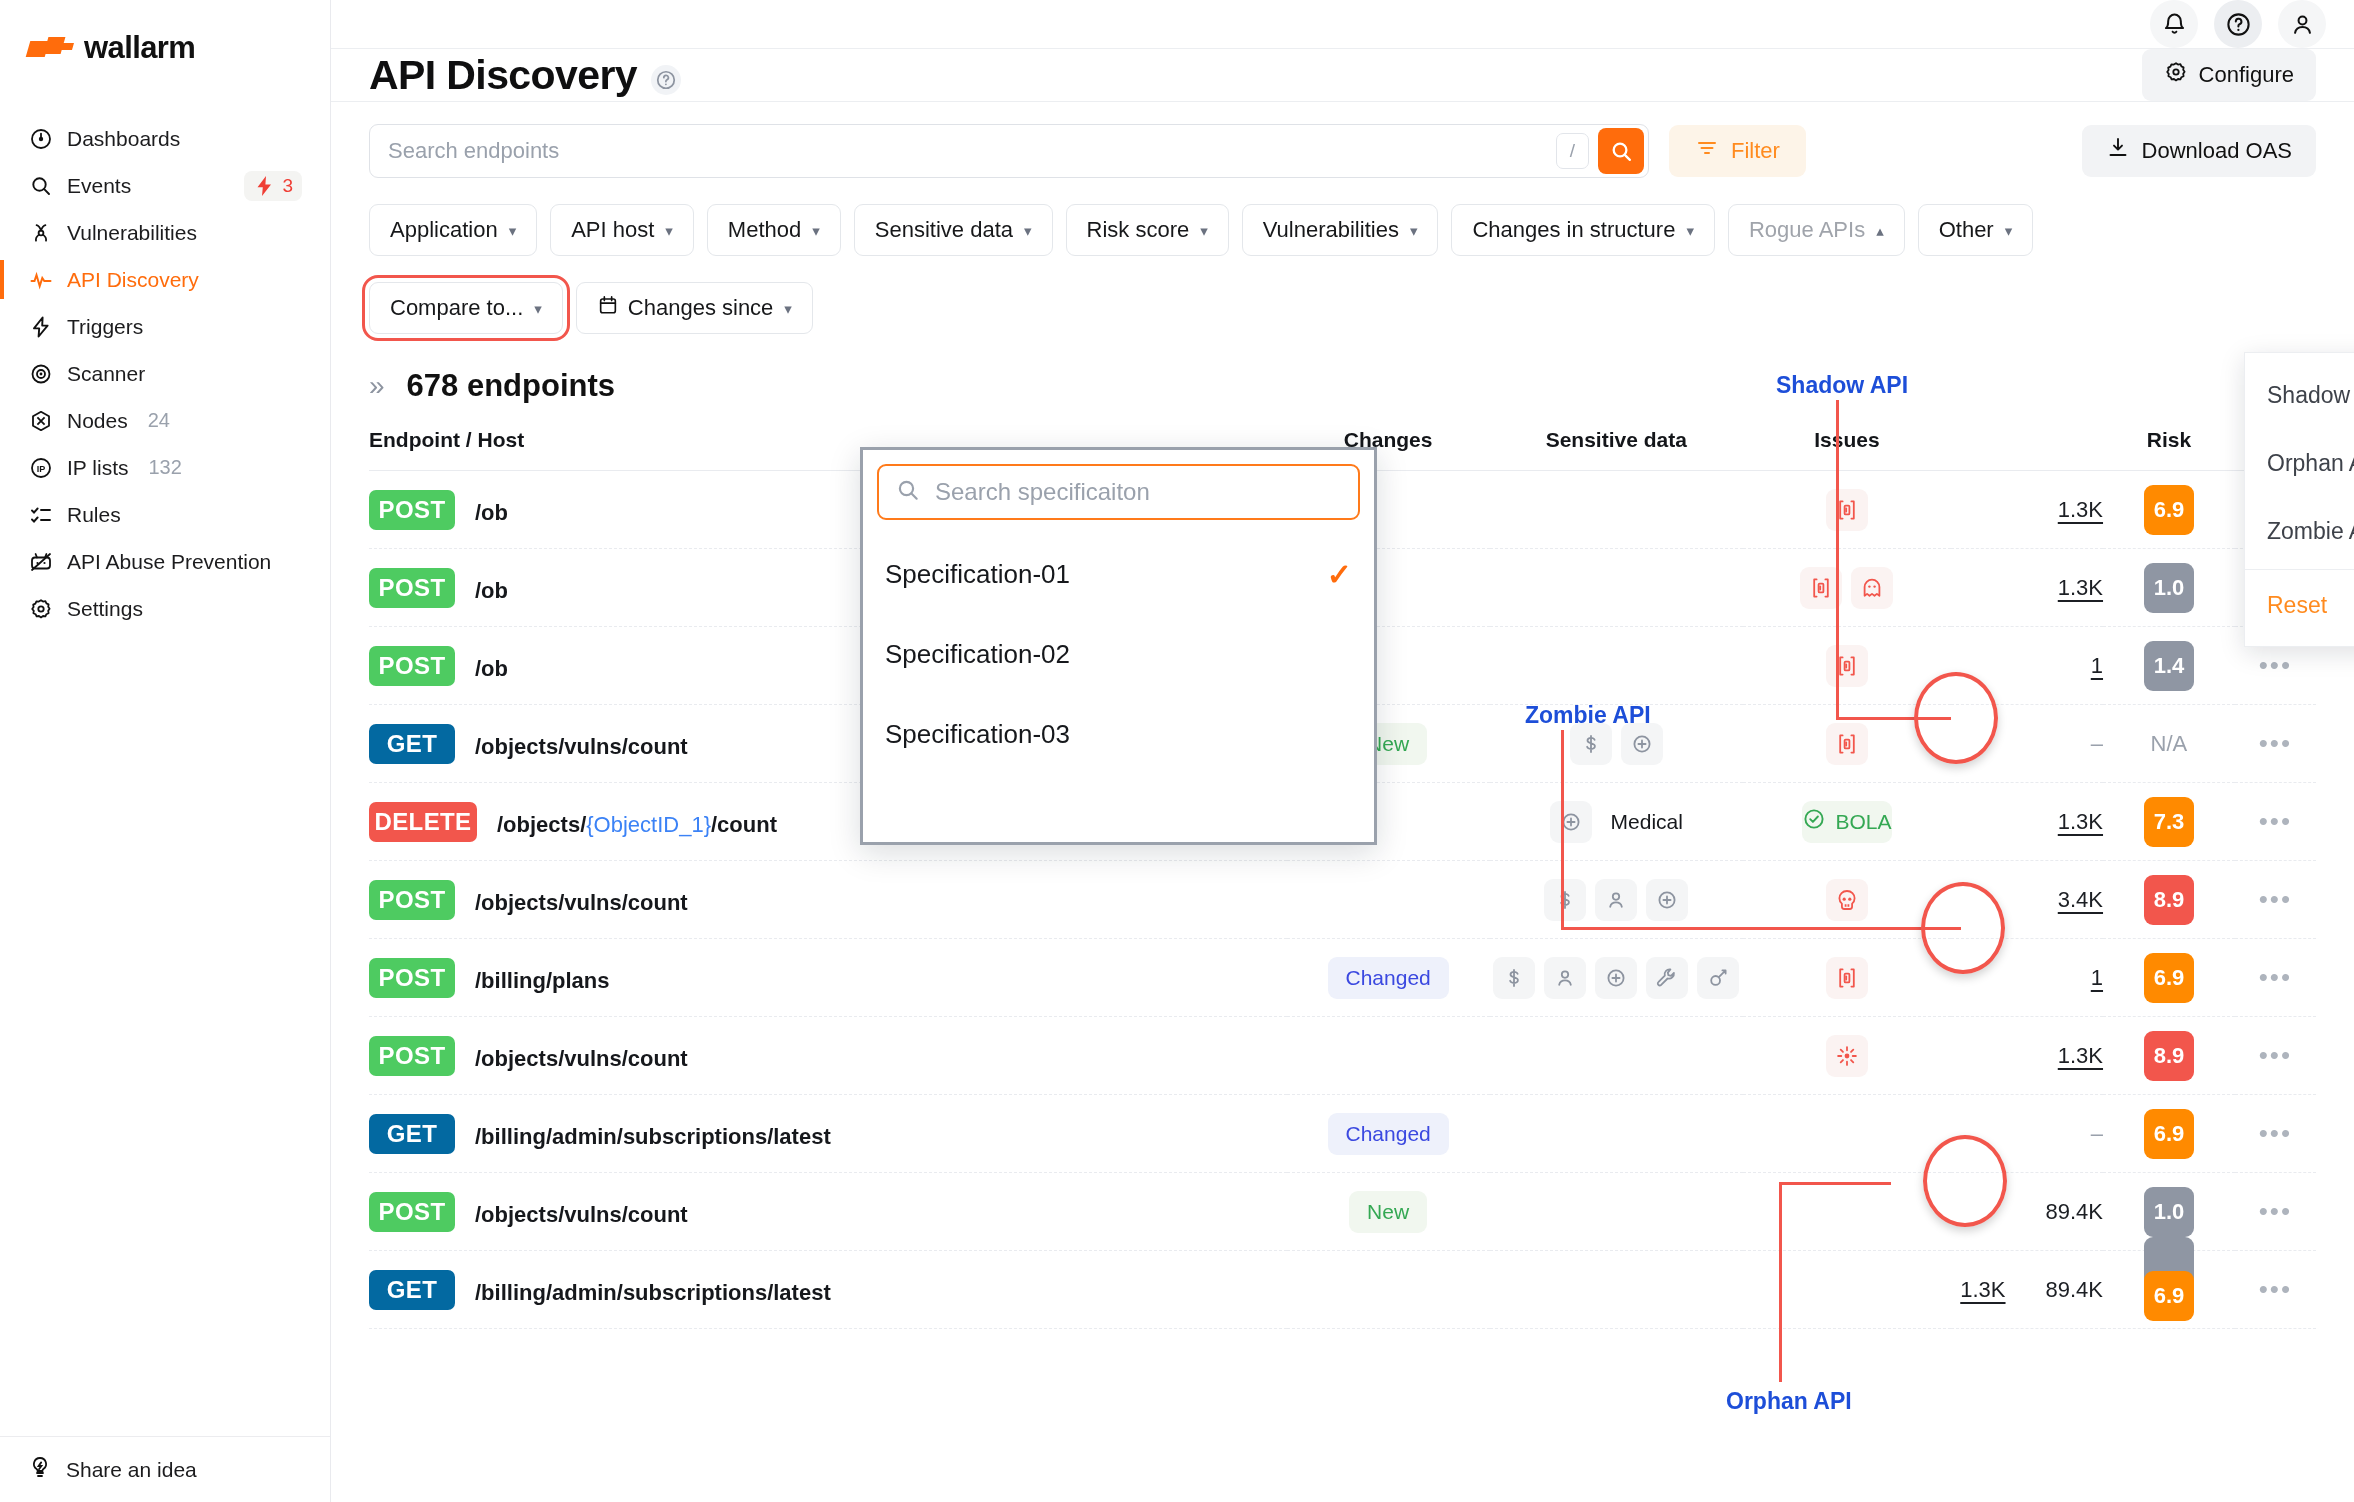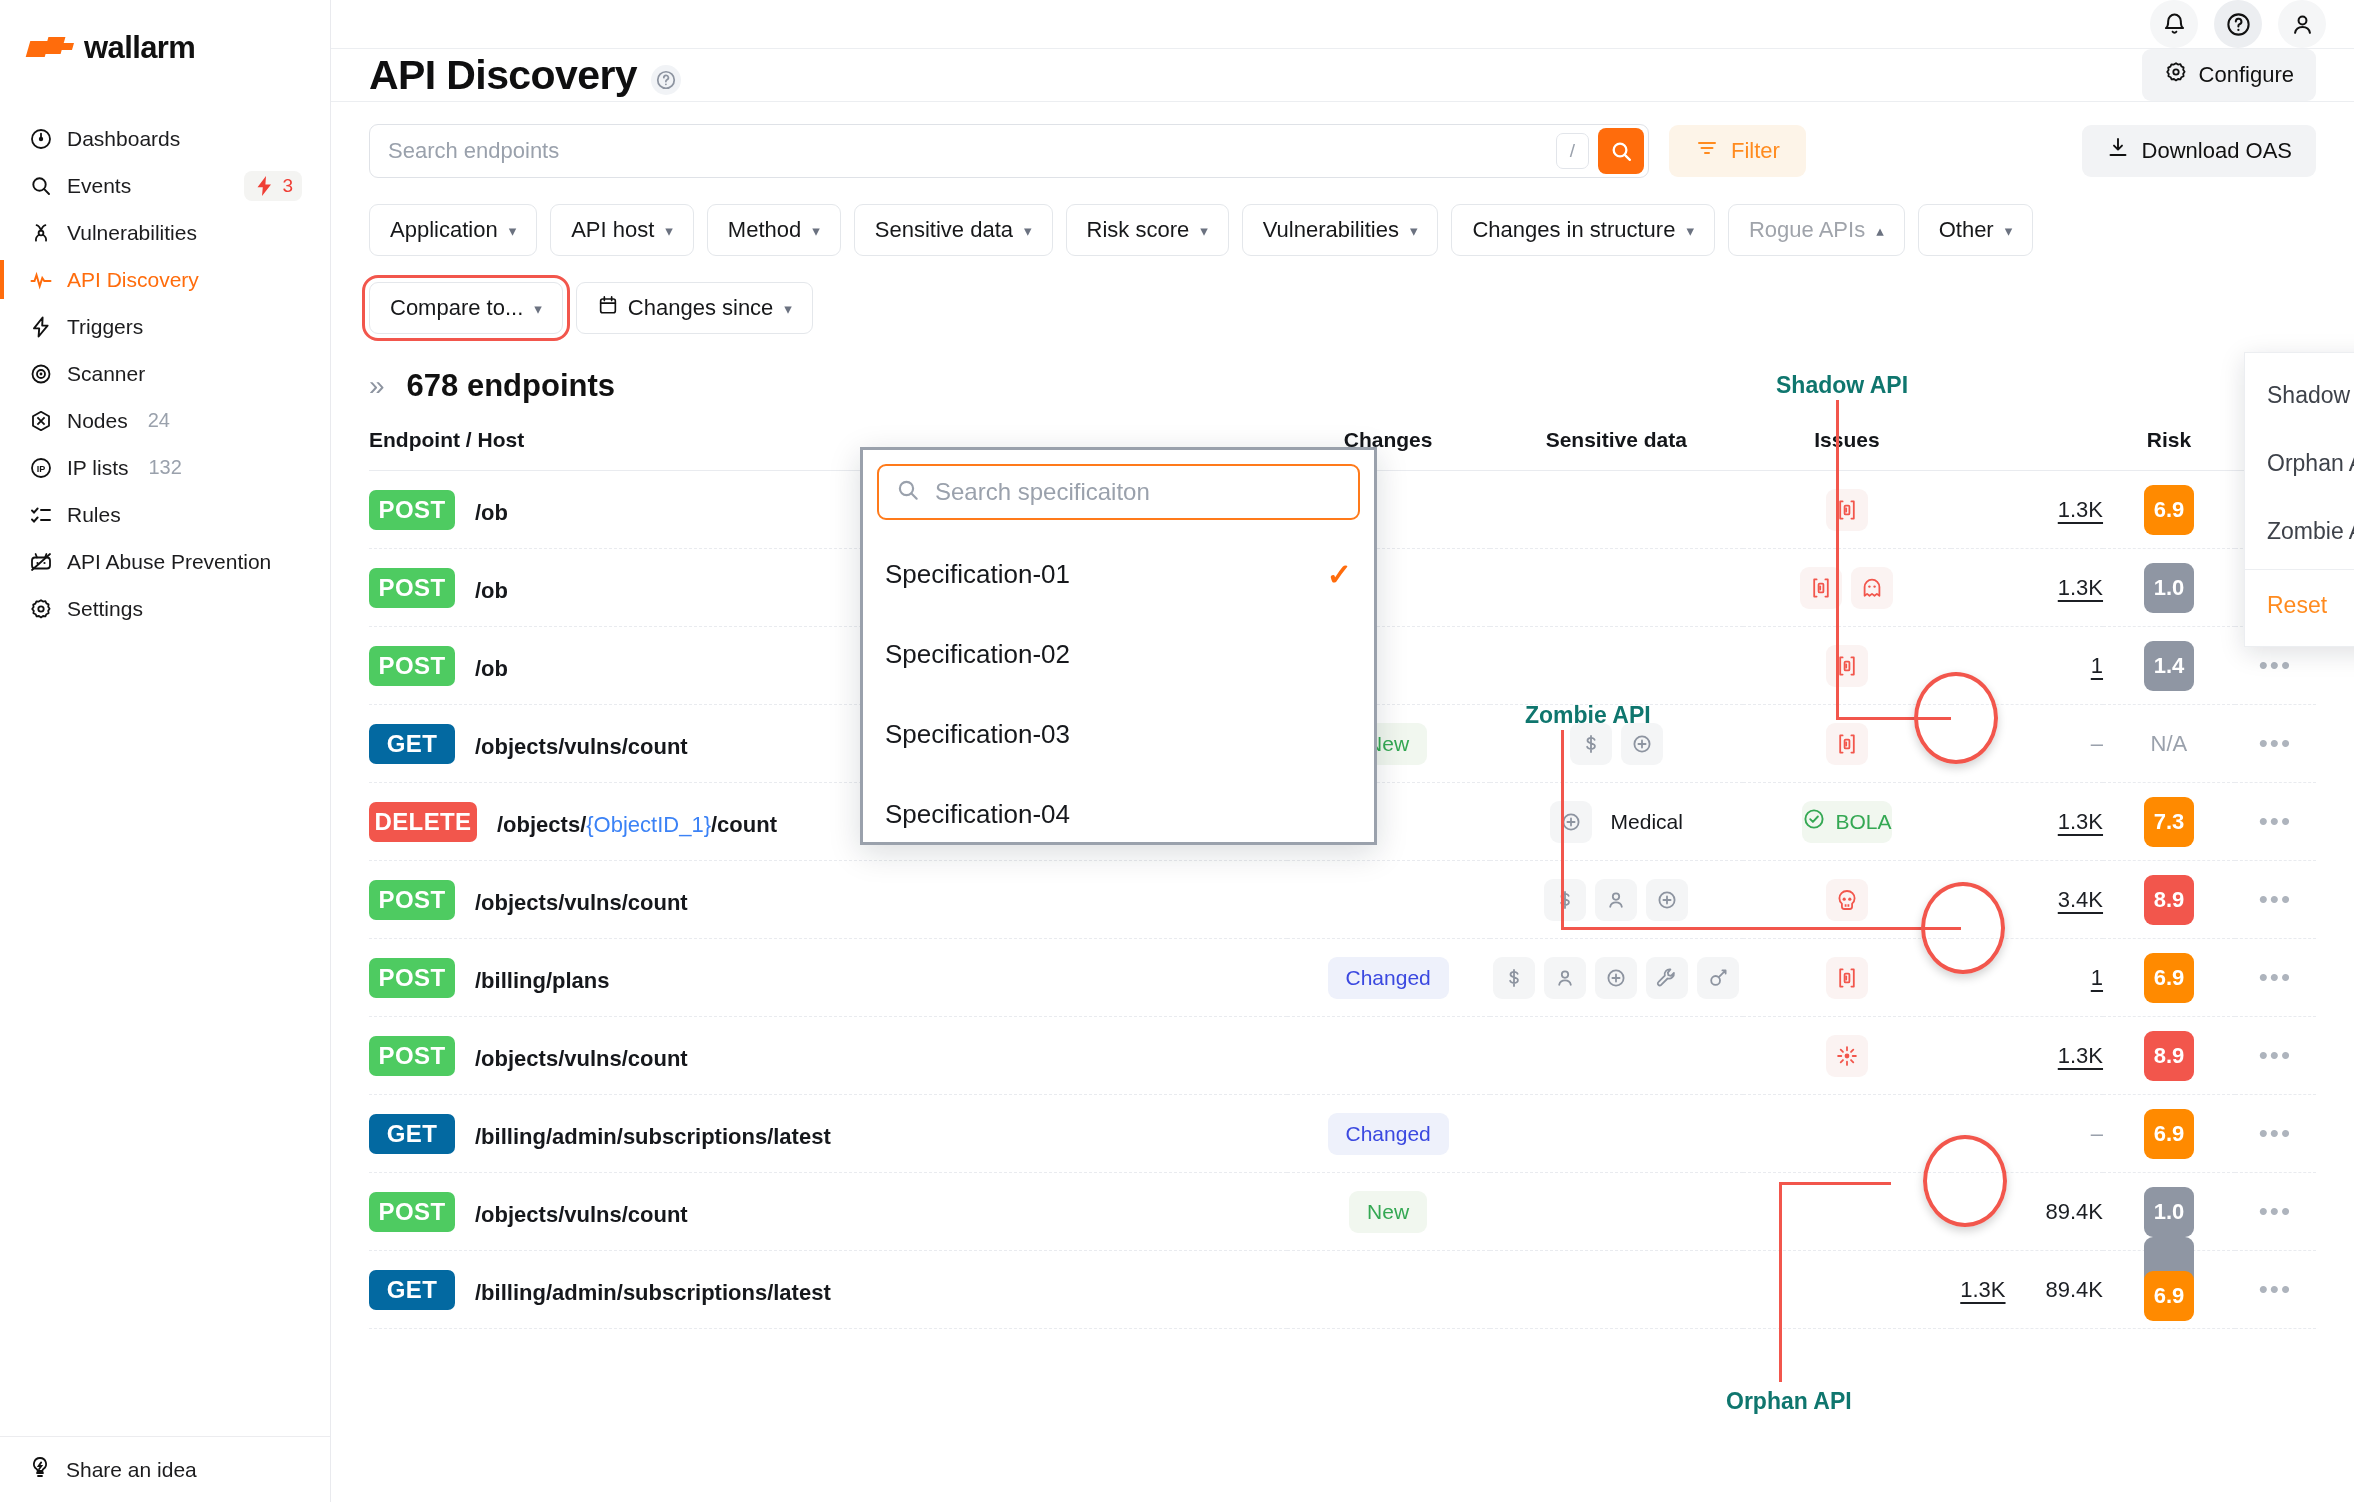--- a/index.html
+++ b/index.html
@@ -233,21 +233,21 @@
     flex:1;border:0;outline:0;font-size:24px;color:#16181c;background:transparent;
     font-family:"Liberation Sans", sans-serif;
   }
   .spec-search input::placeholder { color:#9aa1ac; }
   .spec-item {
     height:80px; display:flex; align-items:center; padding:0 22px;
     font-size:26px; color:#16181c; cursor:pointer; justify-content:space-between;
   }
   .spec-item .tick { color:#ff6c0c; font-size:30px; font-weight:600; }
   .anno-label {
-    position:absolute; z-index:85; color:#0f766e; font-weight:700; font-size:23px;
+    position:absolute; z-index:85; color:#1d4ed8; font-weight:700; font-size:23px;
     white-space:nowrap;
   }
   .anno-line { position:absolute; background:#f2564c; z-index:80; }
   .ring {
     position:absolute; border:4px solid #f2564c; border-radius:50%;
     z-index:82; box-shadow:0 4px 10px rgba(0,0,0,.18);
   }
 </style>
 </head>
 <body>
@@ -865,23 +865,20 @@
       <div class="spec-item">
         <span>Specification-01</span>
         <span class="tick">✓</span>
       </div>
       <div class="spec-item">
         <span>Specification-02</span>
       </div>
       <div class="spec-item">
         <span>Specification-03</span>
       </div>
-      <div class="spec-item">
-        <span>Specification-04</span>
-      </div>
     </div>
 
     <div class="anno-label" style="left:1445px; top:372px;">Shadow API</div>
     <div class="anno-line" style="left:1505px; top:400px; width:3px; height:320px;"></div>
     <div class="anno-line" style="left:1505px; top:717px; width:115px; height:3px;"></div>
     <div class="ring" style="left:1583px; top:672px; width:84px; height:92px;"></div>
 
     <div class="anno-label" style="left:1194px; top:702px;">Zombie API</div>
     <div class="anno-line" style="left:1230px; top:730px; width:3px; height:200px;"></div>
     <div class="anno-line" style="left:1230px; top:927px; width:400px; height:3px;"></div>

